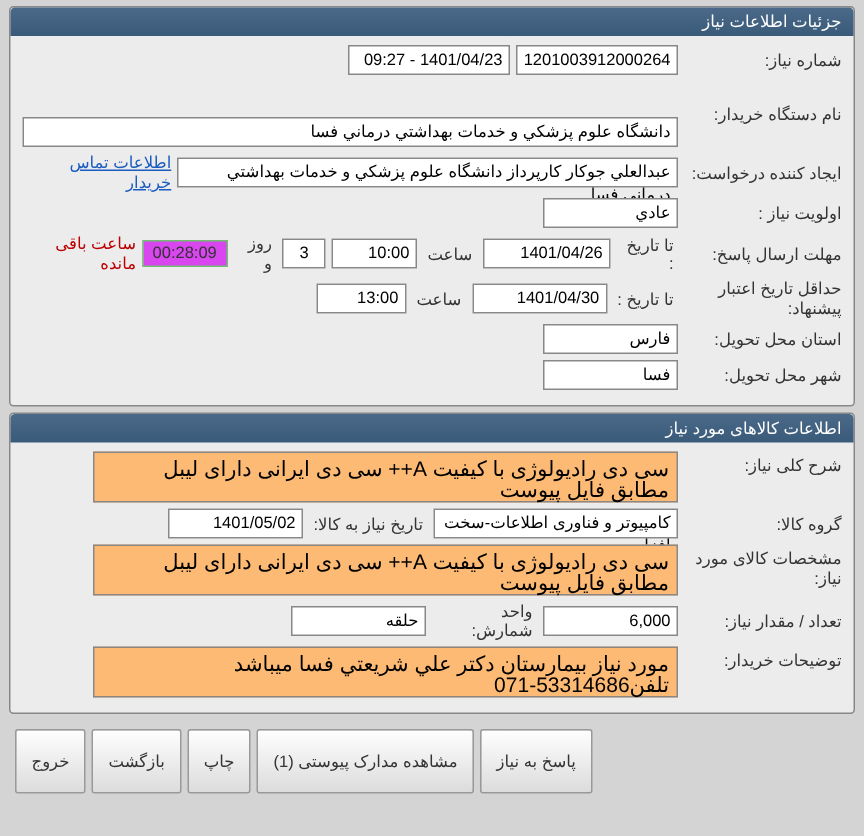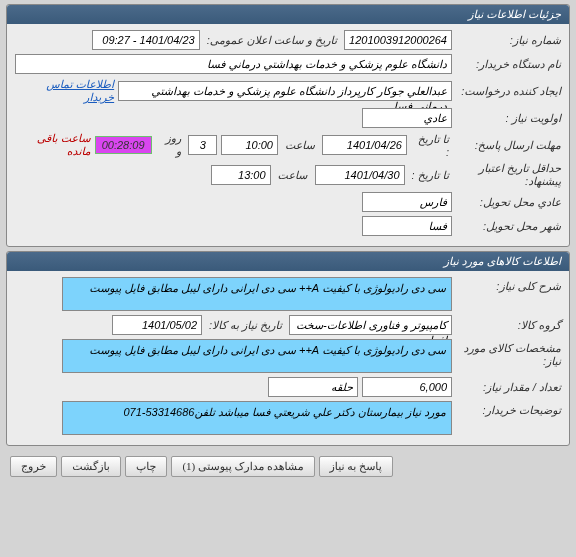--- a/index.html
+++ b/index.html
@@ -10,21 +10,20 @@
   direction: rtl;
   width: 576px;
   height: 557px;
   overflow: hidden;
 }
 .panel {
   margin: 4px 6px;
   border: 1px solid #888;
   border-radius: 3px;
   background: #ececec;
-  font-style: italic;
 }
 .panel-header {
   background: linear-gradient(#4b6a8a, #3a5a7a);
   color: #fff;
   padding: 3px 8px;
   font-size: 11px;
   border-radius: 3px 3px 0 0;
 }
 .panel-body {
   padding: 6px 8px;
@@ -46,26 +45,26 @@
   border: 1px solid #888;
   background: #fff;
   padding: 2px 4px;
   font-size: 11px;
   height: 20px;
   line-height: 15px;
 }
 .w-lg { width: 108px; }
 .w-md { width: 90px; text-align: right; }
 .w-sm { width: 60px; }
-.w-full { flex: 1; }
+.w-full { flex: 1; margin-top: 24px; }
 .textarea-field {
   border: 1px solid #888;
-  background: #7dd3fc;
+  background: #fdba74;
   padding: 3px 5px;
-  font-size: 11px;
+  font-size: 14px;
   width: 390px;
   height: 34px;
   line-height: 14px;
 }
 .row-top { align-items: flex-start; }
 .row-top .label { padding-top: 3px; }
 .inline-label {
   color: #333;
   font-size: 11px;
   padding: 0 3px;
@@ -90,42 +89,40 @@
 .footer {
   display: flex;
   justify-content: flex-start;
   gap: 4px;
   padding: 6px 10px;
   flex-direction: row-reverse;
 }
 .btn {
   border: 1px solid #999;
   background: linear-gradient(#fefefe, #dcdcdc);
-  padding: 3px 10px;
+  padding: 14px 10px;
   font-size: 11px;
   border-radius: 2px;
   cursor: pointer;
   color: #333;
   display: inline-flex;
   align-items: center;
   gap: 4px;
-  font-family: Liberation Serif, serif;
 }
 </style>
 </head>
 <body>
 
 <div class="panel">
   <div class="panel-header">جزئیات اطلاعات نیاز</div>
   <div class="panel-body">
 
     <div class="row">
       <span class="label">شماره نیاز:</span>
       <span class="field w-lg">1201003912000264</span>
-      <span class="inline-label">تاریخ و ساعت اعلان عمومی:</span>
       <span class="field w-lg">1401/04/23 - 09:27</span>
     </div>
 
     <div class="row">
       <span class="label">نام دستگاه خریدار:</span>
       <span class="field w-full">دانشگاه علوم پزشکي و خدمات بهداشتي درماني فسا</span>
     </div>
 
     <div class="row">
       <span class="label">ایجاد کننده درخواست:</span>
@@ -152,21 +149,21 @@
 
     <div class="row">
       <span class="label">حداقل تاریخ اعتبار پیشنهاد:</span>
       <span class="inline-label">تا تاریخ :</span>
       <span class="field w-md">1401/04/30</span>
       <span class="inline-label">ساعت</span>
       <span class="field w-sm">13:00</span>
     </div>
 
     <div class="row">
-      <span class="label">عادي محل تحویل:</span>
+      <span class="label">استان محل تحویل:</span>
       <span class="field w-md">فارس</span>
     </div>
 
     <div class="row">
       <span class="label">شهر محل تحویل:</span>
       <span class="field w-md">فسا</span>
     </div>
 
   </div>
 </div>
@@ -188,20 +185,21 @@
     </div>
 
     <div class="row row-top">
       <span class="label">مشخصات کالای مورد نیاز:</span>
       <div class="textarea-field">سی دی رادیولوژی با کیفیت A++ سی دی ایرانی  دارای لیبل مطابق فایل پیوست</div>
     </div>
 
     <div class="row">
       <span class="label">تعداد / مقدار نیاز:</span>
       <span class="field w-md" style="text-align:right">6,000</span>
+      <span class="inline-label" style="width:70px">واحد شمارش:</span>
       <span class="field w-md">حلقه</span>
     </div>
 
     <div class="row row-top">
       <span class="label">توضیحات خریدار:</span>
       <div class="textarea-field">مورد نیاز بیمارستان دکتر علي شریعتي فسا میباشد تلفن53314686-071</div>
     </div>
 
   </div>
 </div>

